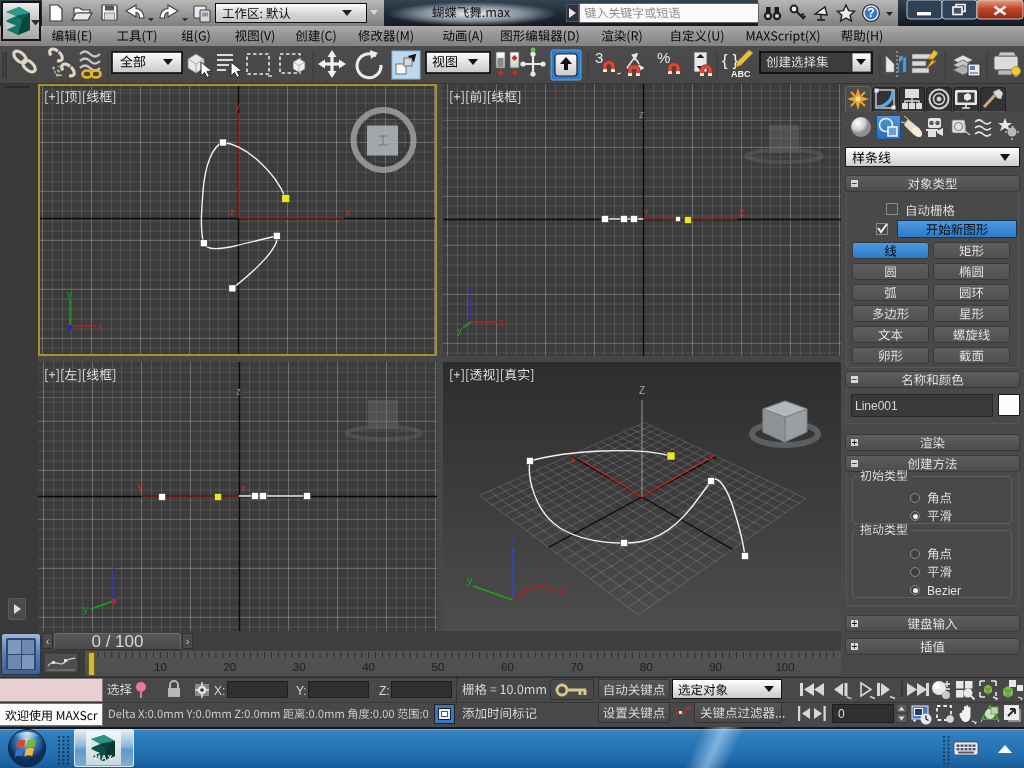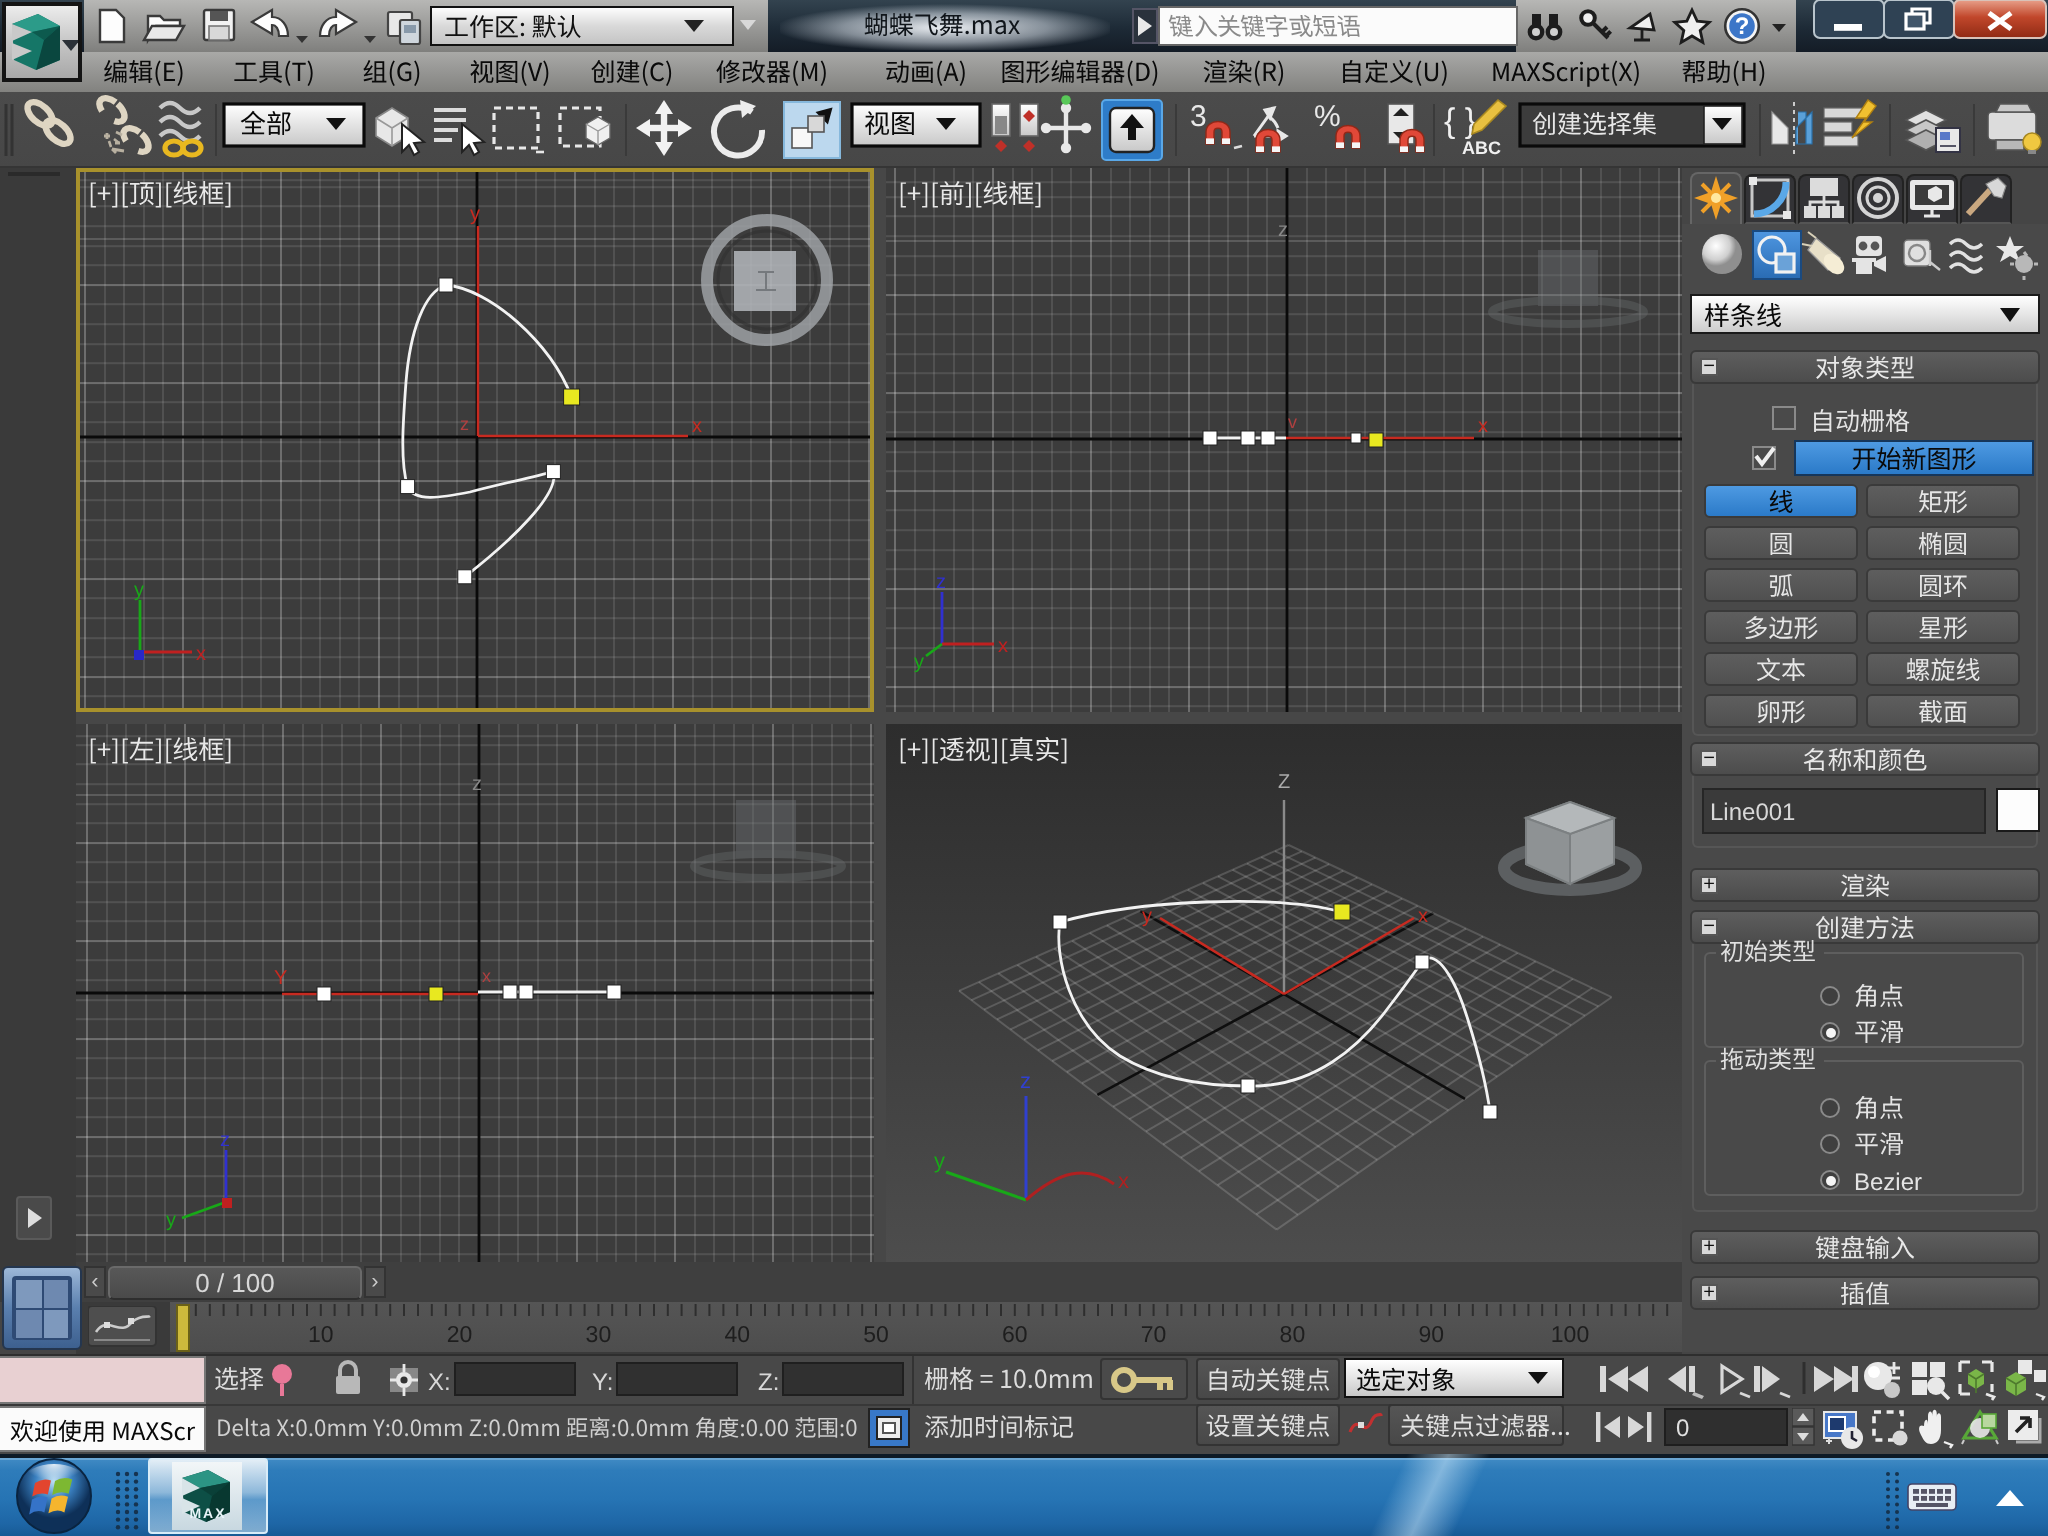--- a/index.html
+++ b/index.html
@@ -570,21 +570,21 @@
 <div class="abs" style="left:0px;top:631px;width:38px;height:20px;background:#3a3a3a;z-index:1"></div>
 <div class="abs" style="left:1px;top:633px;width:40px;height:42px;background:linear-gradient(#9db8d8,#5a7fae 50%,#3d608f);border:1px solid #24364f;border-radius:3px;z-index:5"></div>
 <svg class="abs" style="left:4px;top:636px;z-index:6" width="34" height="36" viewBox="0 0 34 36">
 <rect x="2" y="2" width="30" height="32" rx="2" fill="#2e4a74"></rect>
 <rect x="4" y="4" width="13" height="14" fill="#7e99bd"></rect>
     <rect x="18" y="4" width="12" height="14" fill="#6e89b0"></rect>
 <rect x="4" y="19" width="13" height="14" fill="#6e89b0"></rect>
     <rect x="18" y="19" width="12" height="14" fill="#7e99bd"></rect>
 </svg>
 <div class="abs" style="left:42px;top:633px;width:11px;height:16px;background:#4a4a4a;border:1px solid #333;z-index:4;color:#ccc;font-size:11px;line-height:14px;text-align:center;font-family:Liberation Sans">‹</div>
-<div class="abs" style="left:54px;top:632.5px;width:127px;height:17px;background:linear-gradient(#585858,#4a4a4a);border:1px solid #6a6a6a;border-bottom-color:#2e2e2e;border-radius:3px;z-index:4;color:#d8d8d8;font-size:13px;line-height:16px;text-align:center;font-family:Liberation Sans">0 / 100</div>
+<div class="abs" style="left:54px;top:632.5px;width:127px;height:17px;background:linear-gradient(#585858,#4a4a4a);border:1px solid #6a6a6a;border-bottom-color:#2e2e2e;border-radius:3px;z-index:4;color:#d8d8d8;font-size:17px;line-height:16px;text-align:center;font-family:Liberation Sans">0 / 100</div>
 <div class="abs" style="left:182px;top:633px;width:11px;height:16px;background:#4a4a4a;border:1px solid #333;z-index:4;color:#ccc;font-size:11px;line-height:14px;text-align:center;font-family:Liberation Sans">›</div>
 <div class="abs" style="left:38px;top:651px;width:803px;height:26px;background:#3a3a3a;z-index:1"></div>
 <div class="abs" style="left:85px;top:651px;width:756px;height:25px;background:linear-gradient(#555555,#4d4d4d);z-index:1"></div>
 <svg class="abs" style="left:44px;top:653px;z-index:5" width="36" height="22" viewBox="0 0 36 22">
 <rect x="0" y="0" width="34" height="20" rx="2" fill="#4e4e4e" stroke="#333"></rect>
 <path d="M4,13 C10,4 16,16 22,8 27,4 30,6 31,5" stroke="#ccc" stroke-width="1.3" fill="none"></path>
 <rect x="8" y="8" width="3" height="3" fill="#ddd"></rect>
     <rect x="20" y="6" width="3" height="3" fill="#ddd"></rect>
 <path d="M3,17 l28,0" stroke="#888" stroke-width="1"></path>
 </svg>

